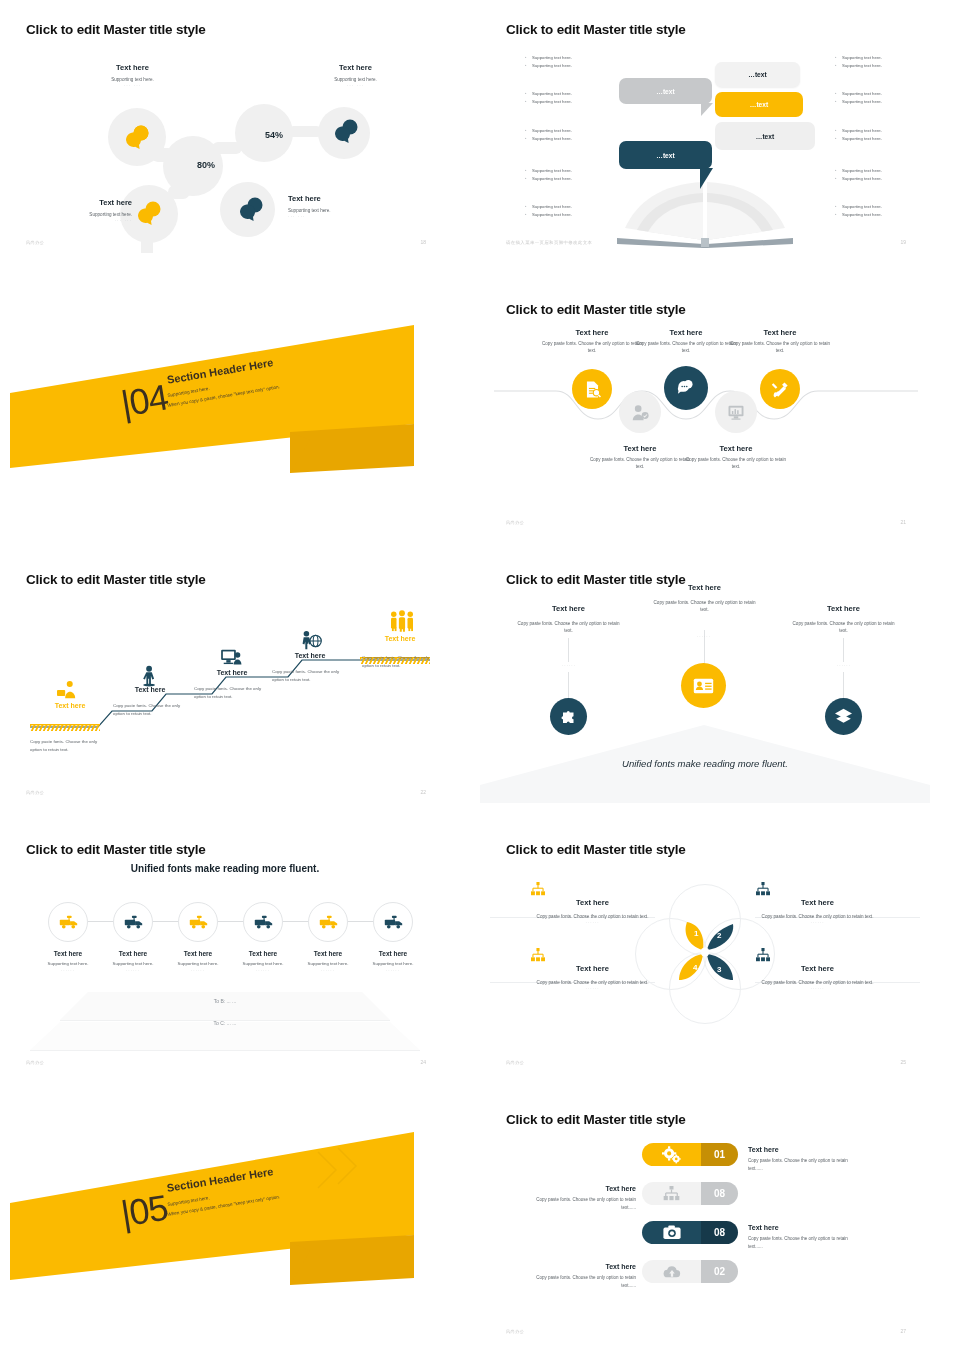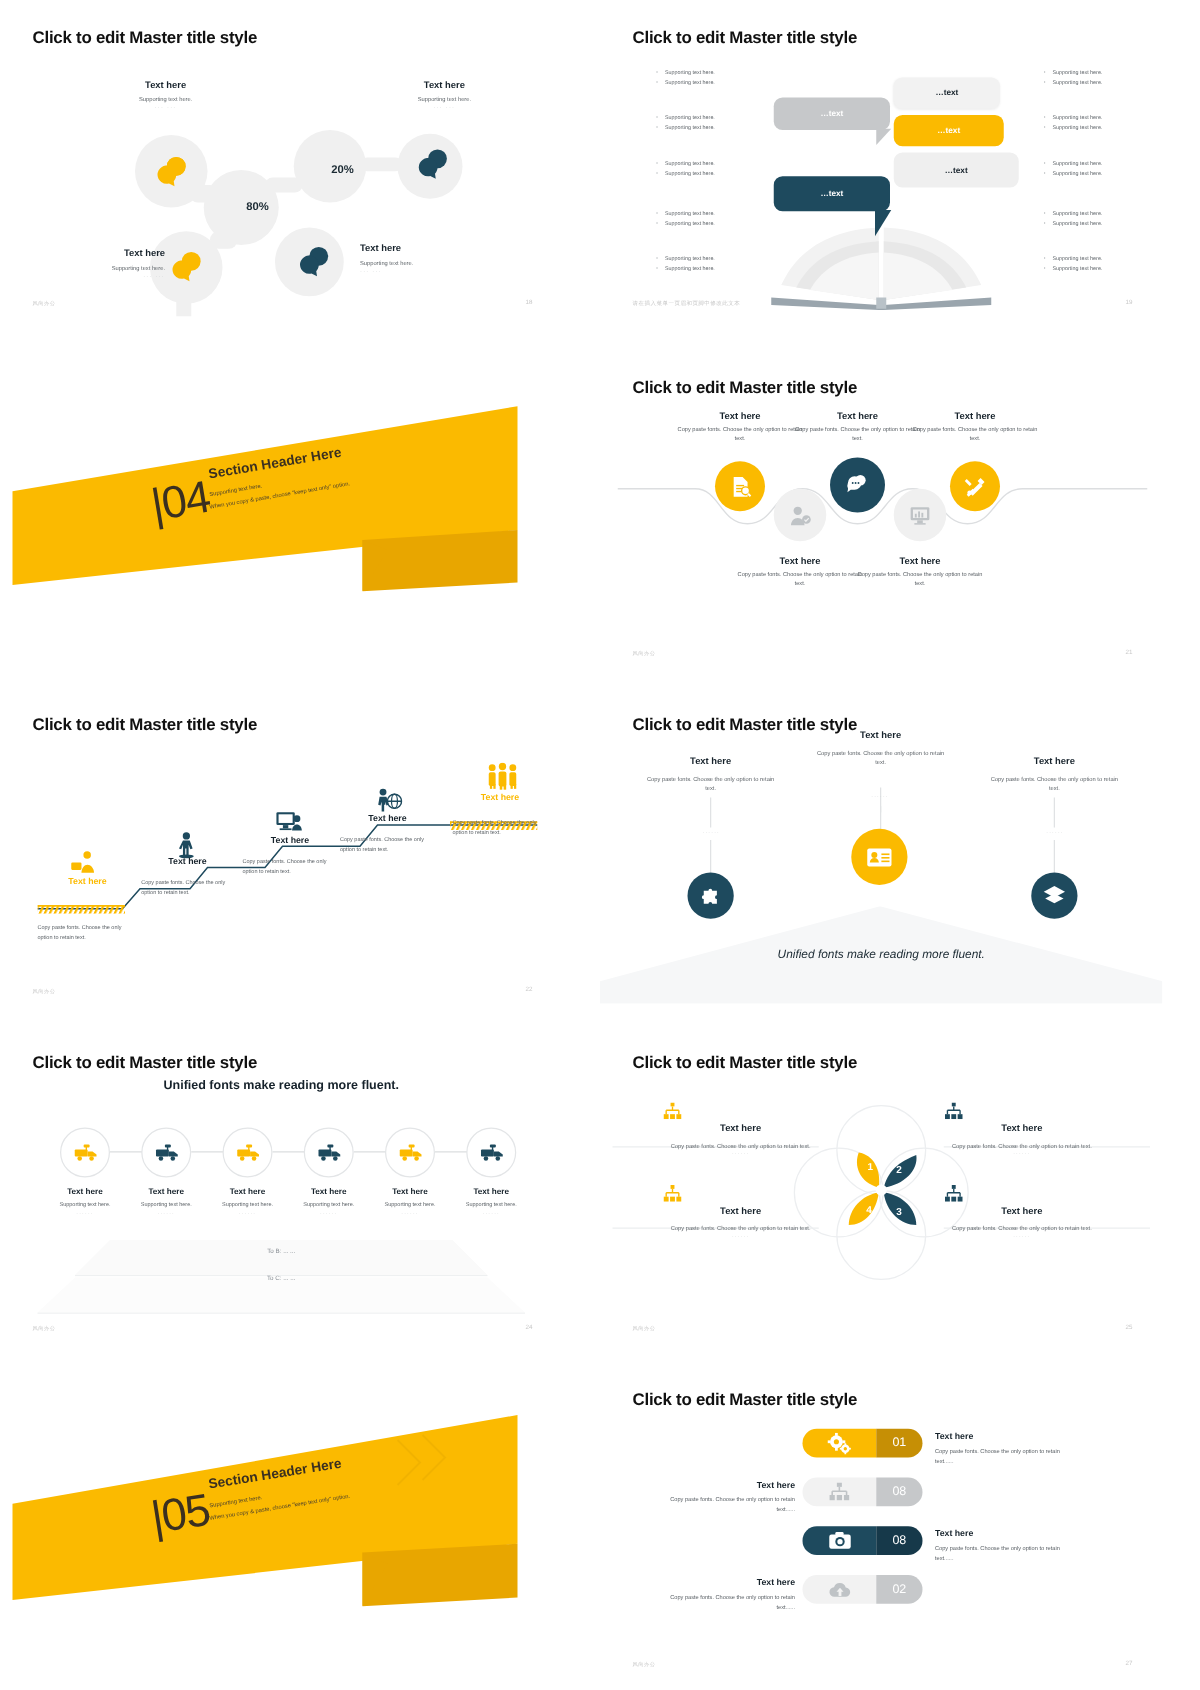--- a/index.html
+++ b/index.html
@@ -79,21 +79,21 @@
   .oc { position:absolute; width:40px; height:40px; border-radius:50%; border:1px solid #e3e5e7;
         display:flex; align-items:center; justify-content:center; background:#fff; }
   .arrowline { position:absolute; height:1px; background:#dcdee0; }
   .ring { position:absolute; border:1px solid #eceef0; border-radius:50%; }
   .hr-line { position:absolute; height:1px; background:#eceef0; }
 
   
   .pill { position:absolute; height:23px; display:flex; align-items:center; }
   .pill-icon { width:59px; height:23px; border-radius:11.5px 0 0 11.5px; display:flex; align-items:center; justify-content:center; }
   .pill-num { width:37px; height:23px; border-radius:0 11.5px 11.5px 0; display:flex; align-items:center; justify-content:center;
-              font-size:10px; font-weight:normal; }
+              font-size:10px; font-weight:bold; }
   .pill-txt { position:absolute; font-size:4.5px; color:#5d6368; line-height:1.7; }
   .pill-head { position:absolute; font-size:7px; font-weight:bold; color:#16222b; }
 
   svg { display:block; }
 </style>
 </head>
 <body>
 
 <div class="grid">
 
@@ -107,21 +107,21 @@
     <div class="bub" style="left:120px;top:185px;width:58px;height:58px;"></div>
     <div class="bub" style="left:220px;top:182px;width:55px;height:55px;"></div>
 
     <div class="bub" style="left:152px;top:148px;width:22px;height:14px;border-radius:6px;"></div>
     <div class="bub" style="left:212px;top:142px;width:30px;height:12px;border-radius:6px;"></div>
     <div class="bub" style="left:288px;top:126px;width:34px;height:11px;border-radius:6px;"></div>
     <div class="bub" style="left:168px;top:185px;width:22px;height:14px;border-radius:7px;"></div>
     <div class="bub" style="left:141px;top:235px;width:12px;height:30px;border-radius:6px;"></div>
 
     <div class="pct" style="left:197px;top:160px;">80%</div>
-    <div class="pct" style="left:265px;top:130px;">20%</div>
+    <div class="pct" style="left:265px;top:130px;">54%</div>
 
     <svg style="position:absolute;left:122px;top:124px" width="28" height="26" viewBox="0 0 28 26">
       <circle cx="19" cy="9" r="7.5" fill="#FBBA00"></circle>
       <path d="M4 16a7.5 7.5 0 1 1 13 5l.6 4-4.4-2.2A7.5 7.5 0 0 1 4 16z" fill="#FBBA00"></path>
       <circle cx="19" cy="9" r="7.5" fill="#FBBA00"></circle>
     </svg>
     <svg style="position:absolute;left:134px;top:200px" width="28" height="26" viewBox="0 0 28 26">
       <circle cx="19" cy="9" r="7.5" fill="#FBBA00"></circle>
       <path d="M4 16a7.5 7.5 0 1 1 13 5l.6 4-4.4-2.2A7.5 7.5 0 0 1 4 16z" fill="#FBBA00"></path>
     </svg>

